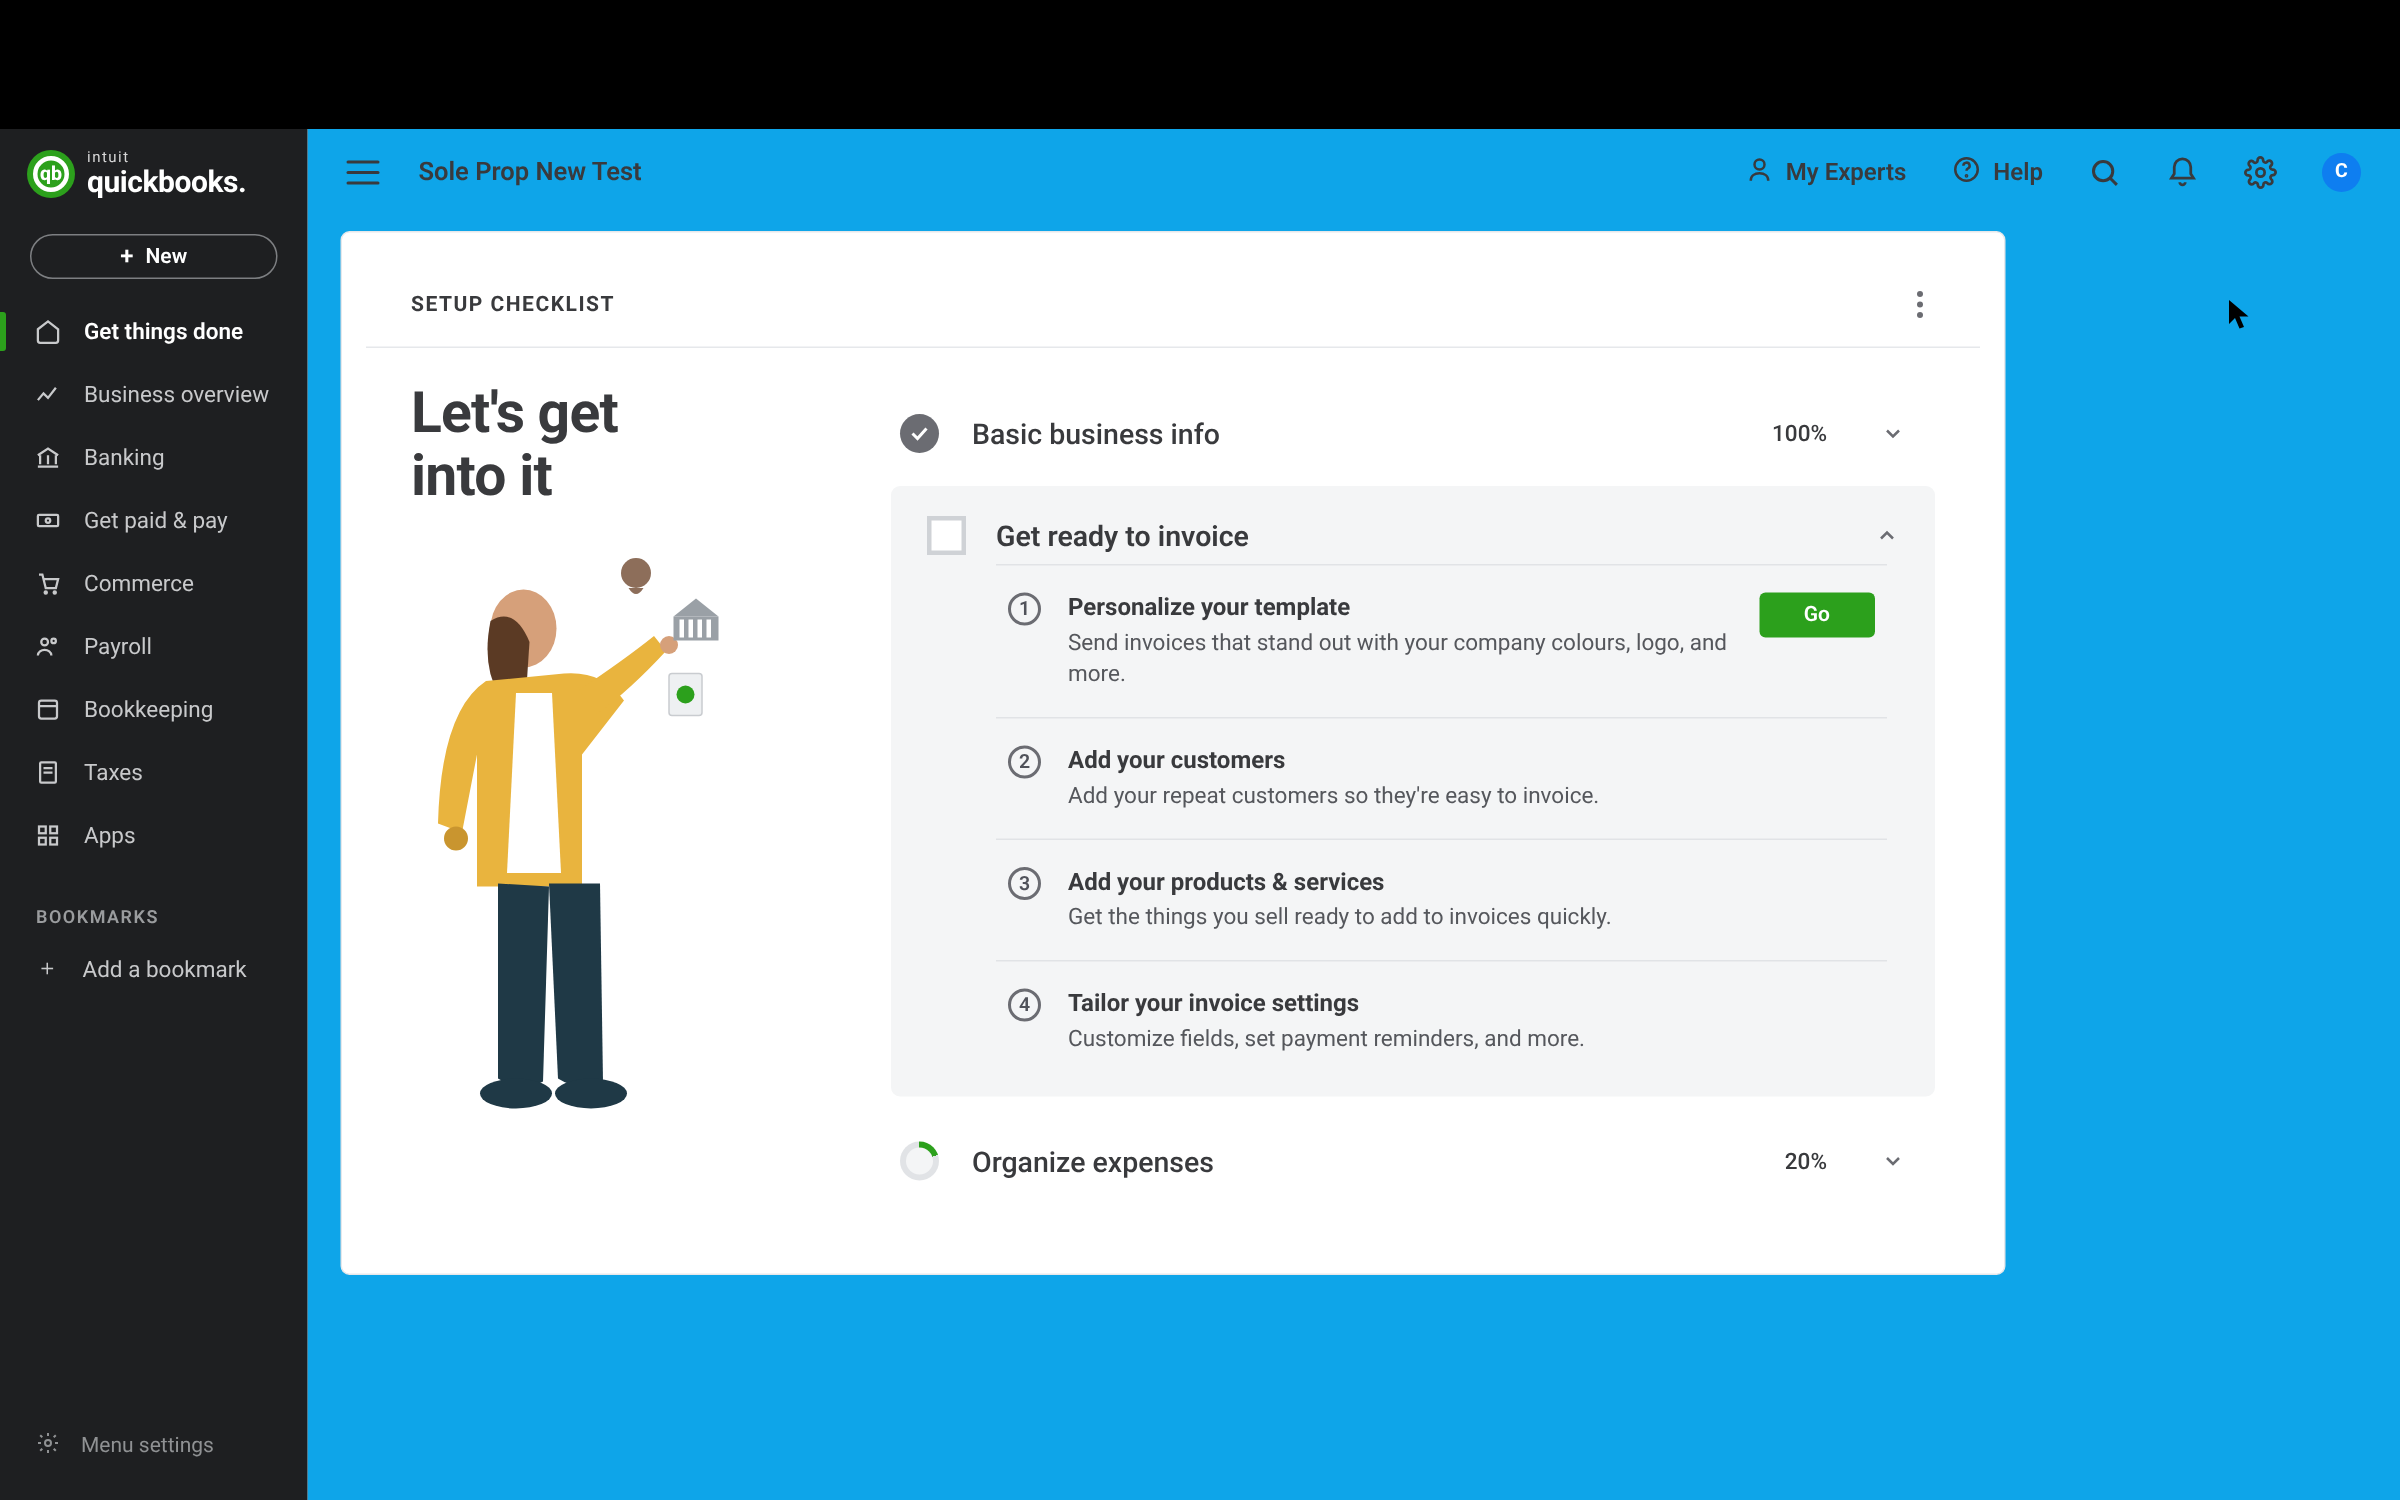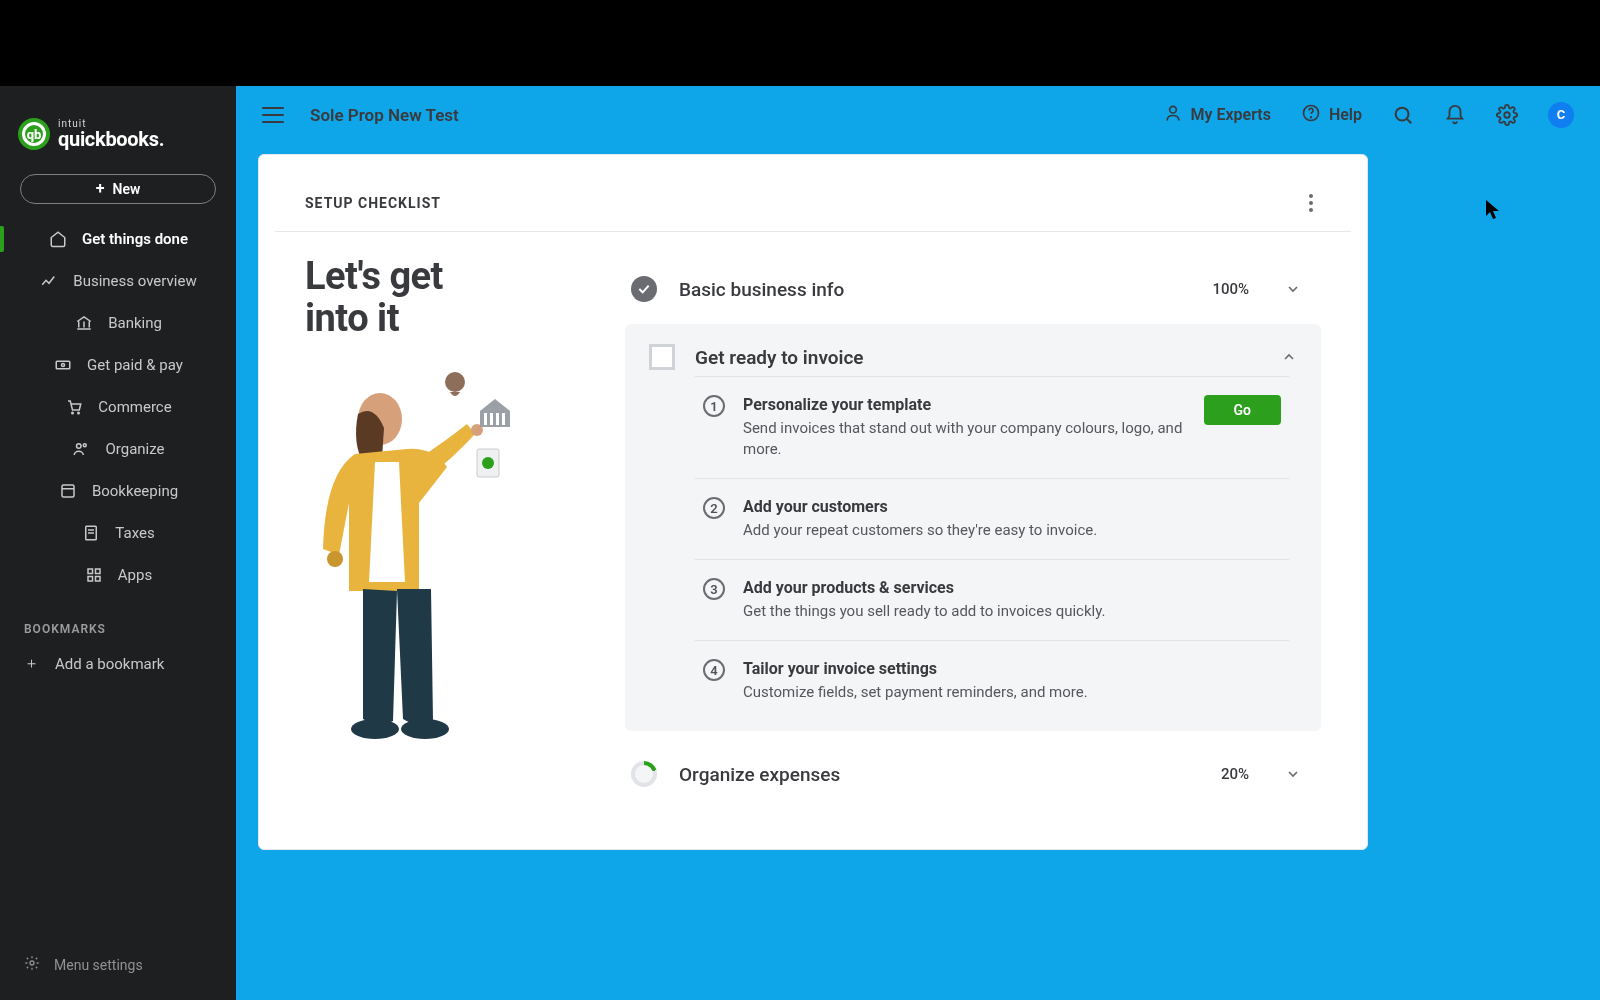--- a/index.html
+++ b/index.html
@@ -3,33 +3,33 @@
 <meta charset="utf-8">
 <style>
 * { margin: 0; padding: 0; box-sizing: border-box; font-family: -apple-system, BlinkMacSystemFont, "Segoe UI", Roboto, sans-serif; }
 body { width: 1600px; height: 1000px; background: #000; overflow: hidden; }
 
 .topbar-black { height: 86px; background: #000; }
 
 .app-shell { display: flex; height: 914px; background: #fff; }
 
 
-.sidebar { width: 236px; background: #1e1f21; color: #c8c9cb; display: flex; flex-direction: column; padding-top: 28px; position: relative; }
+.sidebar { width: 205px; background: #1e1f21; color: #c8c9cb; display: flex; flex-direction: column; padding-top: 10px; position: relative; }
 .logo-row { display: flex; align-items: center; gap: 8px; padding: 4px 18px 18px 18px; }
 .qb-logo { width: 32px; height: 32px; border-radius: 50%; background: #2ca01c; display: flex; align-items: center; justify-content: center; color: #fff; font-weight: 800; font-size: 13px; position: relative; }
 .qb-logo::after { content: ""; position: absolute; inset: 4px; border: 3px solid #fff; border-radius: 50%; }
 .brand-text { line-height: 1; }
 .brand-text .intuit { font-size: 10px; letter-spacing: 1px; color: #d6d6d6; }
 .brand-text .qb { font-size: 20px; font-weight: 700; color: #fff; letter-spacing: -0.3px; }
 
 .new-btn { margin: 6px 20px 14px 20px; border: 1px solid #7d7f82; background: transparent; color: #fff; border-radius: 20px; height: 30px; display: flex; align-items: center; justify-content: center; gap: 8px; font-size: 14px; font-weight: 600; cursor: pointer; }
 .new-btn .plus { font-size: 16px; line-height: 1; }
 
 .nav { list-style: none; }
-.nav li { display: flex; align-items: center; gap: 14px; padding: 11px 22px; font-size: 15px; cursor: pointer; color: #c8c9cb; position: relative; justify-content: center; }
+.nav li { display: flex; align-items: center; gap: 14px; padding: 11px 22px; font-size: 15px; cursor: pointer; color: #c8c9cb; position: relative; }
 .nav li.active { color: #fff; font-weight: 600; }
 .nav li.active::before { content: ""; position: absolute; left: 0; top: 8px; bottom: 8px; width: 4px; background: #2ca01c; border-radius: 0 2px 2px 0; }
 .nav .icn { width: 20px; height: 20px; display: flex; align-items: center; justify-content: center; color: #c8c9cb; }
 
 .bookmarks-hdr { padding: 26px 24px 8px 24px; font-size: 12px; letter-spacing: 1px; color: #9a9c9e; font-weight: 600; }
 .add-bm { display: flex; align-items: center; gap: 16px; padding: 10px 24px; font-size: 15px; color: #c8c9cb; cursor: pointer; }
 
 .menu-settings { position: absolute; bottom: 16px; left: 0; right: 0; display: flex; align-items: center; gap: 14px; padding: 10px 24px; color: #8f9193; font-size: 14px; cursor: pointer; }
 
 
@@ -162,21 +162,21 @@
         <span>Commerce</span>
       </li>
       <li>
         <span class="icn">
             <svg viewBox="0 0 24 24" width="18" height="18" fill="none" stroke="currentColor" stroke-width="2">
               <circle cx="9" cy="8" r="3"></circle>
               <path d="M3 20c0-3 3-5 6-5s6 2 6 5"></path>
               <circle cx="17" cy="7" r="2"></circle>
             </svg>
           </span>
-        <span>Organize</span>
+        <span>Payroll</span>
       </li>
       <li>
         <span class="icn">
             <svg viewBox="0 0 24 24" width="18" height="18" fill="none" stroke="currentColor" stroke-width="2">
               <rect x="4" y="4" width="16" height="16" rx="2"></rect>
               <line x1="4" y1="9" x2="20" y2="9"></line>
             </svg>
           </span>
         <span>Bookkeeping</span>
       </li>

